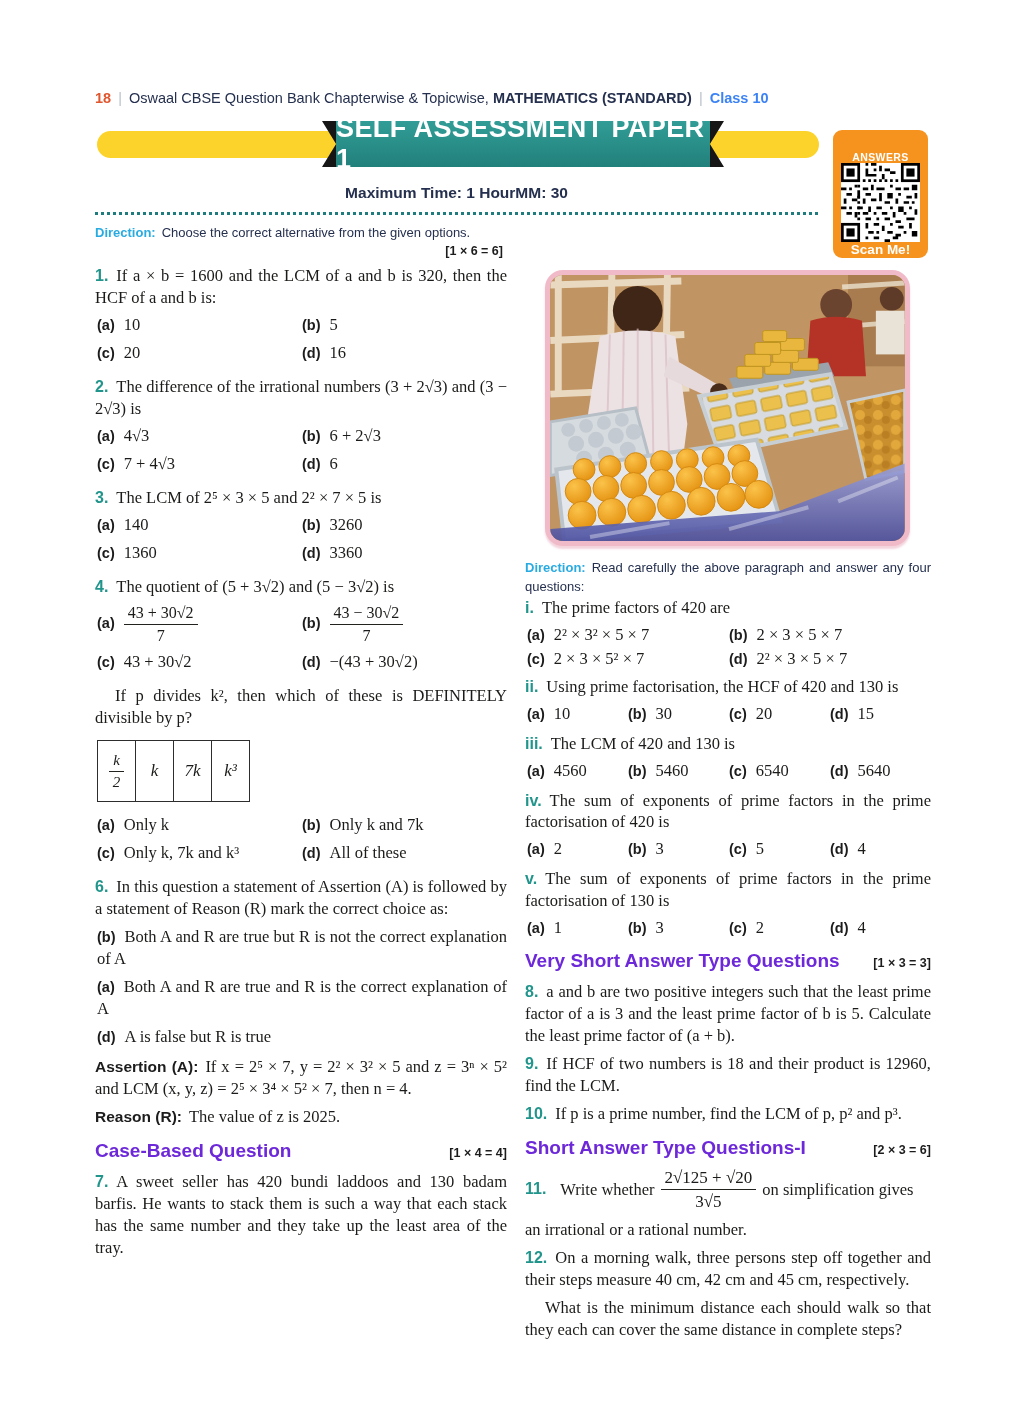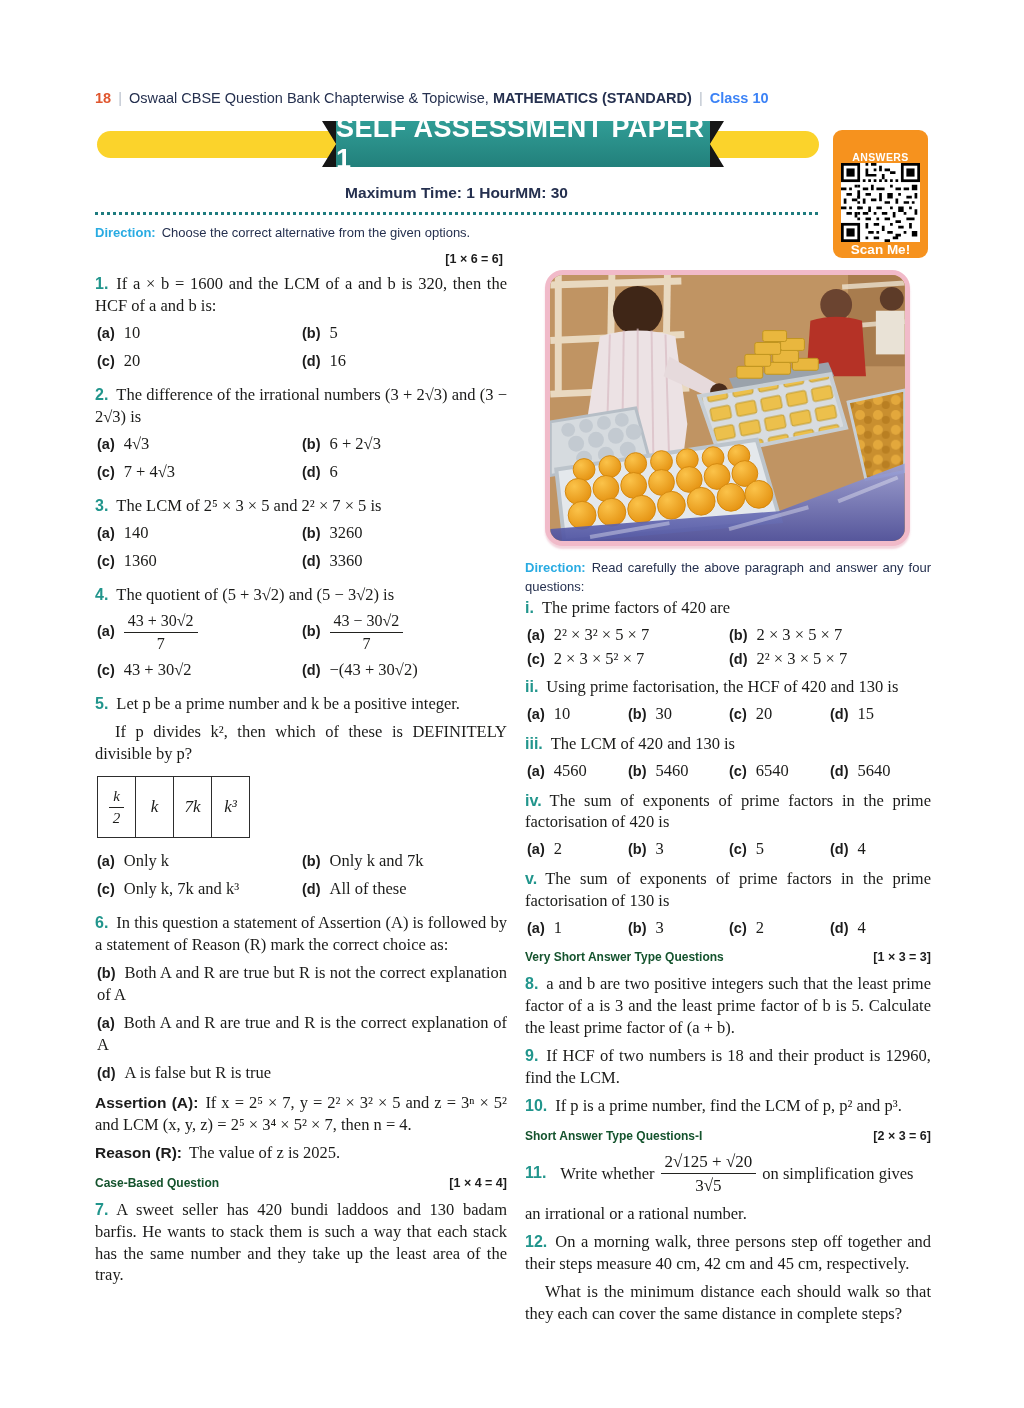--- a/index.html
+++ b/index.html
@@ -36,21 +36,21 @@
   .dotline{position:absolute;left:95px;top:212px;width:723px;border-top:3px dotted #1e7b7e;}
   .dir{font-family:Liberation Sans, sans-serif;font-size:13px;color:#25304f;text-align:justify;line-height:1.45;}
   .dir .dlabel{color:#29abe2;font-weight:bold;padding-right:6px;}
   .dir1{position:absolute;left:95px;top:224px;width:723px;}
 
   
   .col-left{position:absolute;left:95px;top:244px;width:412px;}
   .col-right{position:absolute;left:525px;top:268px;width:406px;}
 
   .marks-line{text-align:right;font-family:"Liberation Sans",sans-serif;font-weight:bold;font-size:12.5px;
-       color:#1c1c1c;padding-right:4px;margin-bottom:7px;margin-top:8px;}
+       color:#1c1c1c;padding-right:4px;margin-bottom:7px;}
 
   .q{font-size:16.5px;line-height:1.33;text-align:justify;margin:0 0 6px 0;}
   .q.cont{text-indent:20px;margin-top:2px;}
   .qn{font-family:"Liberation Sans",sans-serif;font-weight:bold;color:#21958c;font-size:16px;padding-right:8px;}
 
   .opts-2{display:grid;grid-template-columns:1fr 1fr;row-gap:8px;margin:5px 0 13px 2px;align-items:center;}
   .opts-4{display:grid;grid-template-columns:repeat(4,1fr);margin:4px 0 9px 2px;}
   .opts-1{margin:2px 0 8px 2px;}
   .opts-1 .opt{margin-bottom:6px;text-align:justify;line-height:1.33;}
   .opt{font-size:16.5px;}
@@ -64,21 +64,21 @@
   .ktable{display:flex;border:1.7px solid #2d2d2d;width:max-content;margin:11px 0 13px 2px;}
   .kc{width:37px;min-height:60px;display:flex;align-items:center;justify-content:center;
       border-right:1.7px solid #2d2d2d;font-style:italic;font-size:17px;}
   .kc:last-child{border-right:none;}
   .kc .frac{font-size:15px;}
 
   .asrt{font-size:16.5px;line-height:1.33;text-align:justify;margin:2px 0 6px;}
   .alabel{font-family:"Liberation Sans",sans-serif;font-weight:bold;color:#1c1c1c;font-size:15.5px;padding-right:7px;}
 
   .sech{display:flex;justify-content:space-between;align-items:baseline;margin:12px 0 9px;}
-  .sech .t{font-family:"Liberation Sans",sans-serif;font-weight:bold;font-size:12px;color:#14532d;}
+  .sech .t{font-family:"Liberation Sans",sans-serif;font-weight:bold;font-size:19px;color:#6d28d9;}
   .sech .m{font-family:"Liberation Sans",sans-serif;font-weight:bold;font-size:12.5px;color:#1c1c1c;}
 
   
   .photo{margin:2px 0 13px 20px;width:365px;height:276px;border:5px solid #f1bac9;border-radius:18px;
        overflow:hidden;box-sizing:border-box;background:#c09463;box-shadow:0 3px 2px rgba(228,160,180,.45);}
 
   .q11line{font-size:16.5px;line-height:1.3;margin:4px 0 8px;display:flex;align-items:center;flex-wrap:wrap;gap:6px;}
 </style>
 </head>
 <body>
@@ -167,23 +167,20 @@
     <div class="q">
       <span class="qn">4.</span><span>The quotient of (5 + 3√2) and (5 − 3√2) is</span>
     </div>
     <div class="opts-2">
       <div class="opt"><span class="ol">(a)</span><span class="frac"><span class="fn">43 + 30√2</span><span class="fd">7</span></span></div>
       <div class="opt"><span class="ol">(b)</span><span class="frac"><span class="fn">43 − 30√2</span><span class="fd">7</span></span></div>
       <div class="opt"><span class="ol">(c)</span><span>43 + 30√2</span></div>
       <div class="opt"><span class="ol">(d)</span><span>−(43 + 30√2)</span></div>
     </div>
 
-    <div class="q">
-      <span class="qn">5.</span><span>Let p be a prime number and k be a positive integer.</span>
-    </div>
     <div class="q cont">If p divides k², then which of these is DEFINITELY divisible by p?</div>
     <div class="ktable">
       <div class="kc">
           <span class="frac">
             <span class="fn">k</span>
             <span class="fd">2</span>
           </span>
         </div>
       <div class="kc">k</div>
       <div class="kc">7k</div>

